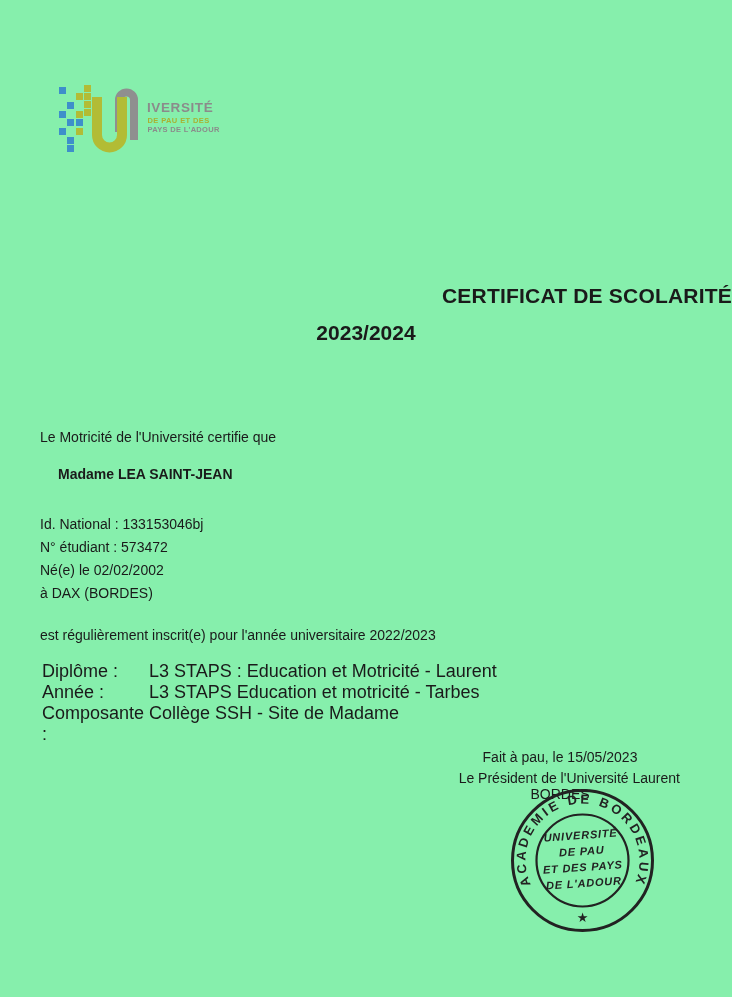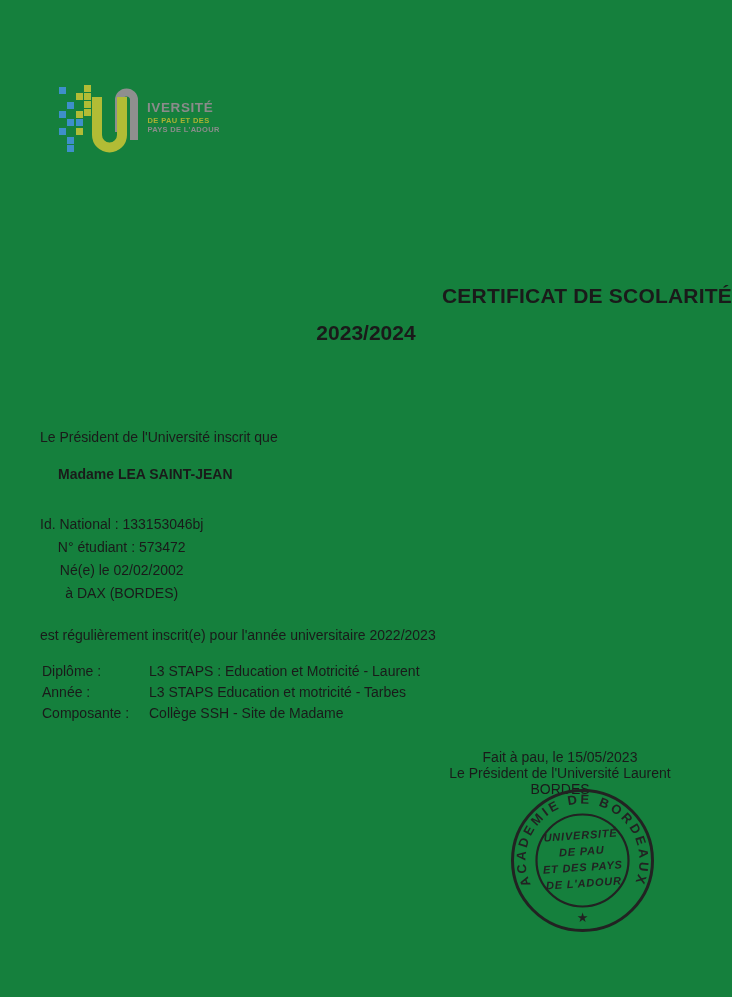--- a/index.html
+++ b/index.html
@@ -1,43 +1,43 @@
 <!DOCTYPE html>
 <html><head>
 <meta charset="utf-8">
 <style>
   html,body{margin:0;padding:0;background:#ffffff;}
   body{width:732px;height:997px;font-family:"Liberation Sans",sans-serif;color:#1a1a1a;}
-  .page{position:relative;width:732px;height:997px;background:#15803d;overflow:hidden;}
+  .page{position:relative;width:732px;height:997px;background:#86efac;overflow:hidden;}
 
   .logo{position:absolute;left:55px;top:80px;width:165px;height:78px;}
   .sq-b{fill:#3e8fca;}
   .sq-g{fill:#b2bc35;}
   .logo-line1{font-size:13.5px;font-weight:bold;fill:#8b8b8b;letter-spacing:0.6px;}
   .logo-line2{font-size:7.5px;font-weight:bold;fill:#a8b232;letter-spacing:0.4px;}
   .logo-line3{font-size:7.5px;font-weight:bold;fill:#8b8b8b;letter-spacing:0.3px;}
 
   .title1{position:absolute;top:284px;left:0;width:732px;text-align:right;
           font-size:21px;font-weight:bold;letter-spacing:0.2px;}
   .title2{position:absolute;top:321px;left:0;width:698px;text-align:center;
           font-size:21px;font-weight:bold;margin-left:17px;}
 
   .bodytext{font-size:14px;line-height:23px;}
   .intro{position:absolute;left:40px;top:426px;}
   .student-name{position:absolute;left:58px;top:466px;font-size:14px;font-weight:bold;}
-  .id-block{position:absolute;left:40px;top:513px;text-align:center;}
+  .id-block{position:absolute;left:40px;top:513px;}
   .enrollment{position:absolute;left:40px;top:624px;}
 
-  .fields{position:absolute;left:42px;top:661px;font-size:14px;line-height:21px;}
+  .fields{position:absolute;left:42px;top:661px;font-size:18px;line-height:21px;}
   .field-row{display:flex;}
   .field-label{width:107px;flex:0 0 107px;}
 
   .sig-block{position:absolute;left:440px;top:749px;width:240px;text-align:center;
              font-size:14px;line-height:16px;z-index:1;}
-  .sig-line2{}
+  .sig-line2{margin-top:5px;text-align:right;}
   .sig-line3{margin-top:0px;}
 
   .stamp{position:absolute;left:510px;top:788px;width:145px;height:145px;z-index:2;}
   .stamp svg text{fill:#222;}
   .stamp-ring{fill:none;stroke:#222;}
   .stamp-curved{font-size:13px;font-weight:bold;letter-spacing:1px;}
   .stamp-inner{font-size:11px;font-style:italic;font-weight:bold;letter-spacing:0.8px;
                text-anchor:middle;}
   .stamp-star{font-size:13px;text-anchor:middle;}
 </style>
@@ -69,21 +69,21 @@
       <path d="M42,17 V55 A12.5,12.5 0 0 0 67,55 V17" fill="none" stroke="#b2bc35" stroke-width="10"></path>
       <text class="logo-line1" x="92" y="32">IVERSITÉ</text>
       <text class="logo-line2" x="92.5" y="43">DE PAU ET DES</text>
       <text class="logo-line3" x="92.5" y="51.5">PAYS DE L'ADOUR</text>
     </svg>
   </div>
 
   <div class="title1">CERTIFICAT DE SCOLARITÉ</div>
   <div class="title2">2023/2024</div>
 
-  <div class="intro bodytext">Le Président de l'Université inscrit que</div>
+  <div class="intro bodytext">Le Motricité de l'Université certifie que</div>
 
   <div class="student-name">Madame LEA SAINT-JEAN</div>
 
   <div class="id-block bodytext">
     <div>Id. National : 133153046bj</div>
     <div>N° étudiant : 573472</div>
     <div>Né(e) le 02/02/2002</div>
     <div>à DAX (BORDES)</div>
   </div>
 

